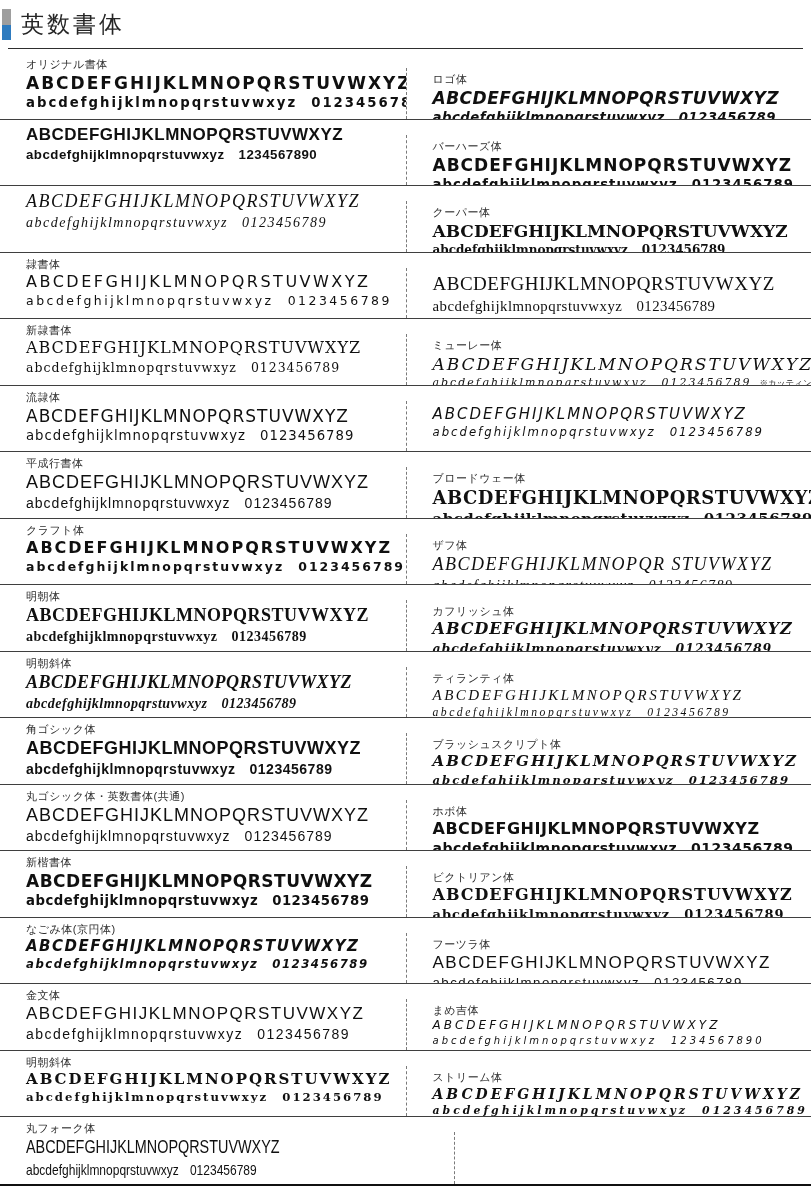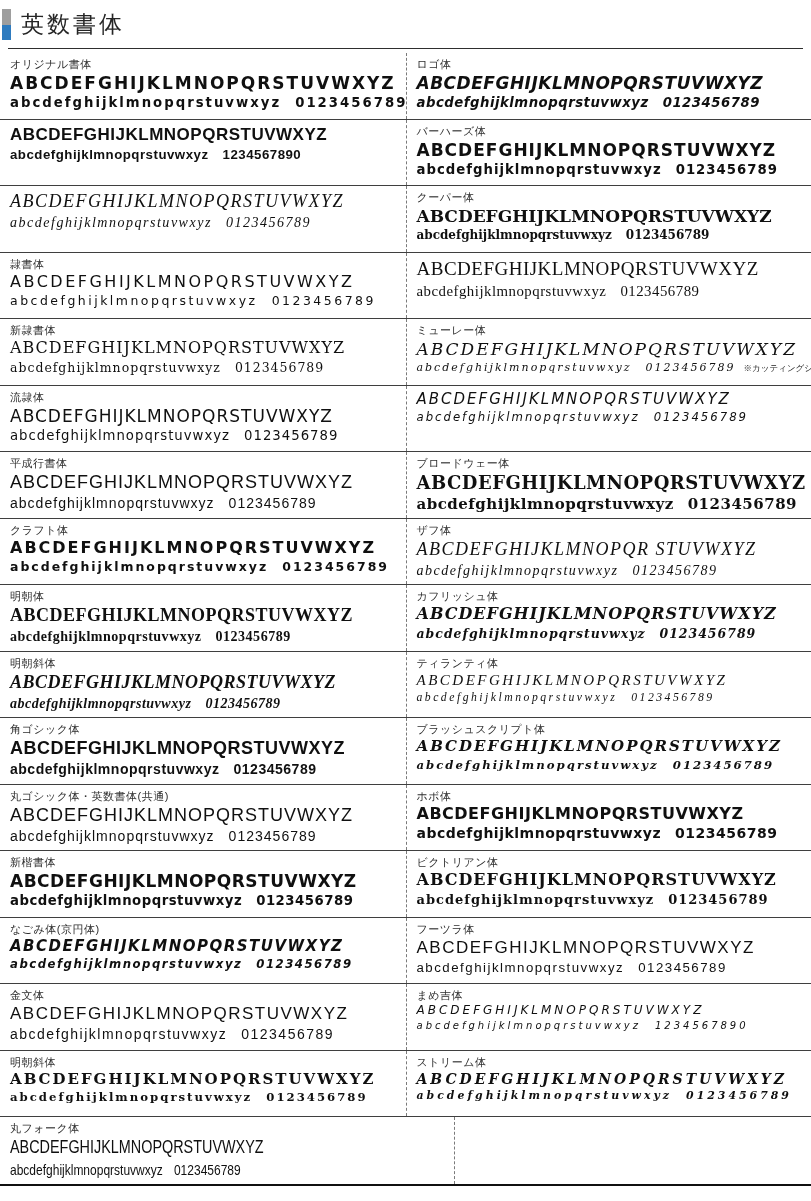--- a/index.html
+++ b/index.html
@@ -13,22 +13,22 @@
   .header { display:flex; align-items:flex-start; padding:9px 0 0 2px; height:42px; }
   .accent-bar { width:9px; height:31px; margin-right:10px; display:flex; flex-direction:column; }
   .accent-top { flex:1; }
   .accent-bottom { flex:1; }
   .page-title { font-size:23px; font-weight:500; letter-spacing:3px; color:#252525; }
   .title-rule { border:none; border-top:1px solid #2e2e2e; margin:6px 8px 0 8px; }
   
   .font-table { margin-top:4px; border-bottom:2px solid #101010; }
   .row { display:flex; height:66.5px; border-bottom:1px solid #3f3f3f; }
   .row:last-child { border-bottom:none;gap:48px; }
-  .cell { flex:0 0 50%; max-width:50%; padding:4px 6px 2px 10px; overflow:hidden; }
-  .cell.right { border-left:1px dashed #7a7a7a; }
+  .cell { flex:0 0 50%; max-width:50%; padding:4px 6px 2px 26px; overflow:hidden; }
+  .cell.right { border-left:1px dashed #7a7a7a;margin-top:15px; }
   .font-name { font-size:11px; color:#2e2e2e; line-height:15px; letter-spacing:0.5px; white-space:nowrap; }
   .font-sample { color:#101010; }
   .u { white-space:nowrap; line-height:1.3; font-size:var(--u,17px); }
   .lw { white-space:nowrap; line-height:1.4; display:flex; align-items:baseline; font-size:var(--l, calc(var(--u,17px)*0.78)); }
   .digits { margin-left:14px; }
   .note { margin-left:auto; padding-left:8px; font-family:"Liberation Sans",sans-serif; font-style:normal; font-weight:400;
           font-size:8.5px; letter-spacing:0; color:#222; }
   
   .s-original    { font-family:"DejaVu Sans",sans-serif; font-weight:600; letter-spacing:2px; --u:17px; }
   .s-honoka      { font-family:"Liberation Sans",sans-serif; font-weight:700; letter-spacing:0.5px; --u:17px; }

